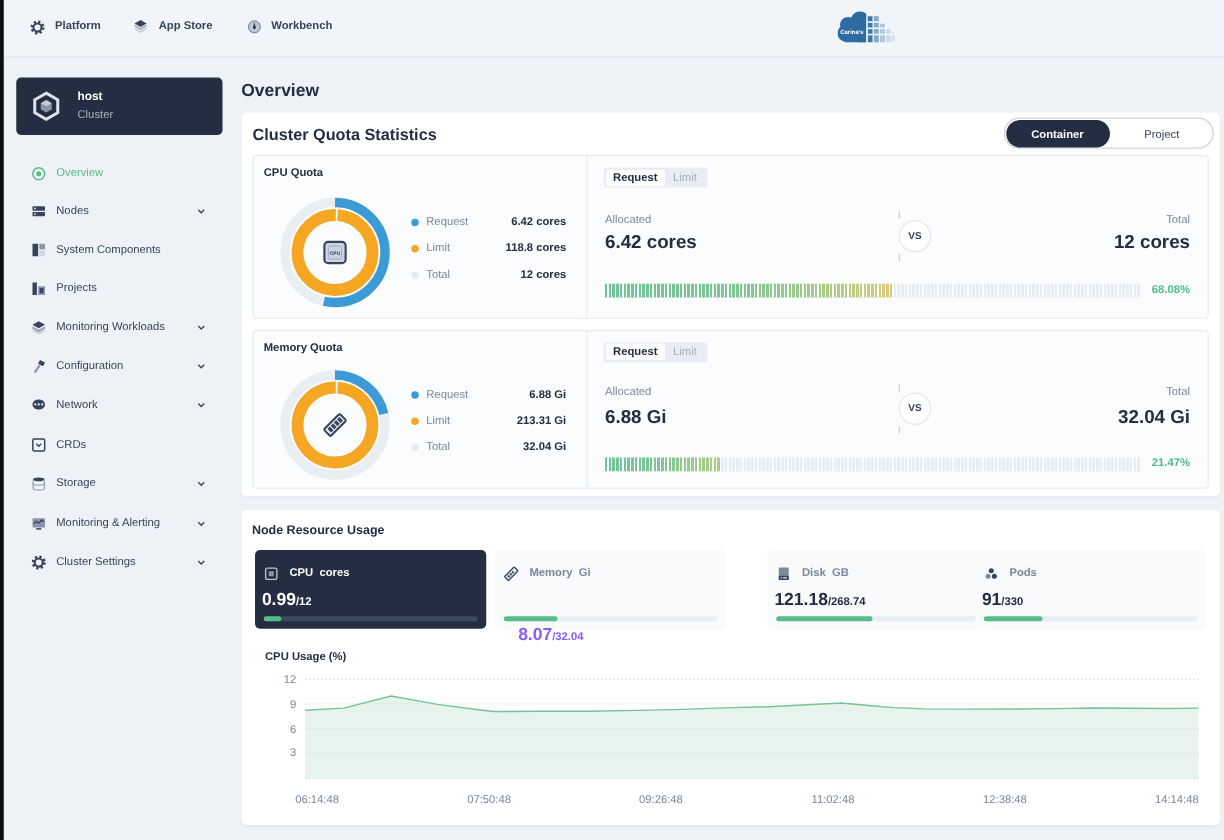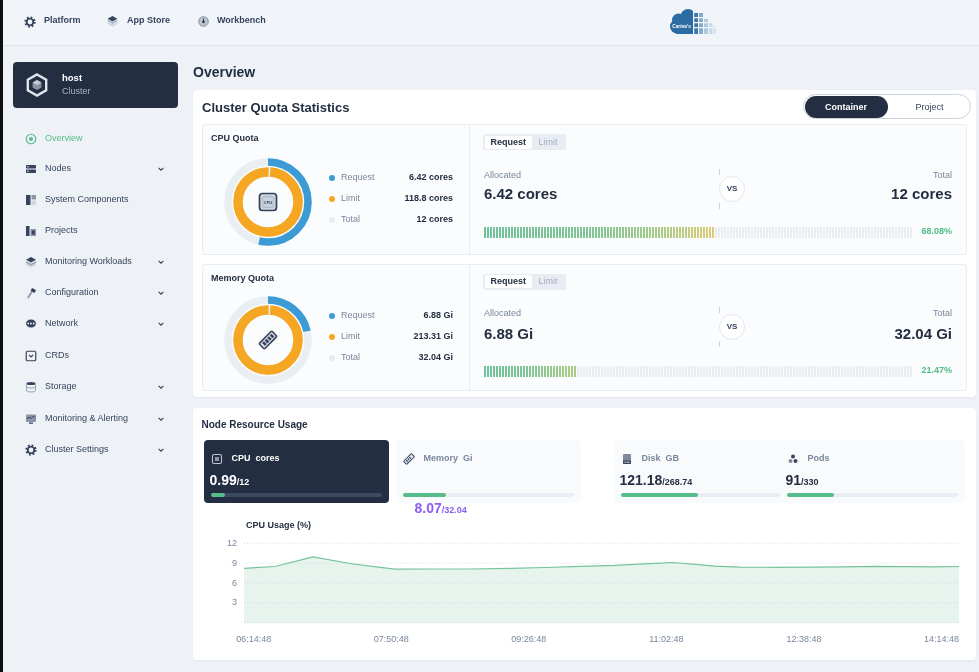--- a/index.html
+++ b/index.html
@@ -359,21 +359,21 @@
               <circle cx="17" cy="16" r="4" fill="#36435c"></circle>
             </svg>
           <div class="t-label">Pods</div>
           <div class="abs" style="left:6px;top:31px;color:#242e42;text-align:right;"><span style="font-size:14px;font-weight:bold;">91</span><span style="font-size:9px;font-weight:bold;">/330</span></div>
           <div class="t-track">
               <div class="t-fill" style="width:47.5px;"></div>
             </div>
         </div>
       </div>
       <div id="chart">
-        <div class="abs" style="left:19px;top:112px;font-size:9px;font-weight:bold;color:#242e42;margin-left:34px;">CPU Usage (%)</div>
+        <div class="abs" style="left:19px;top:112px;font-size:9px;font-weight:bold;color:#242e42;">CPU Usage (%)</div>
         <div class="abs" style="left:24px;top:129.7px;width:20px;text-align:right;font-size:9px;color:#79879c;">12</div>
         <div class="abs" style="left:24px;top:149.6px;width:20px;text-align:right;font-size:9px;color:#79879c;">9</div>
         <div class="abs" style="left:24px;top:169.5px;width:20px;text-align:right;font-size:9px;color:#79879c;">6</div>
         <div class="abs" style="left:24px;top:189.4px;width:20px;text-align:right;font-size:9px;color:#79879c;">3</div>
         <svg class="abs" style="left:51px;top:130px;" width="715" height="90" viewBox="0 0 715 90">
           <polygon fill="#e7f3ed" points="0,30.3 31,28.5 69,18.8 106,25.5 134,29.2 151,31.2 186,31 226,31 266,30.3 301,29.5 336,28.3 371,27.4 406,25.6 429,24.5 451,26.4 471,28.1 496,29.1 531,29.3 566,29.2 601,28.9 631,28.4 661,28.6 691,28.8 715,28.5 715,84.8 0,84.8"></polygon>
           <g stroke="#cdd5dd" stroke-width="1" stroke-dasharray="1 2.2" opacity="0.9">
             <line x1="0" y1="5.2" x2="715" y2="5.2"></line>
             <line x1="0" y1="25.1" x2="715" y2="25.1"></line>
             <line x1="0" y1="45" x2="715" y2="45"></line>

